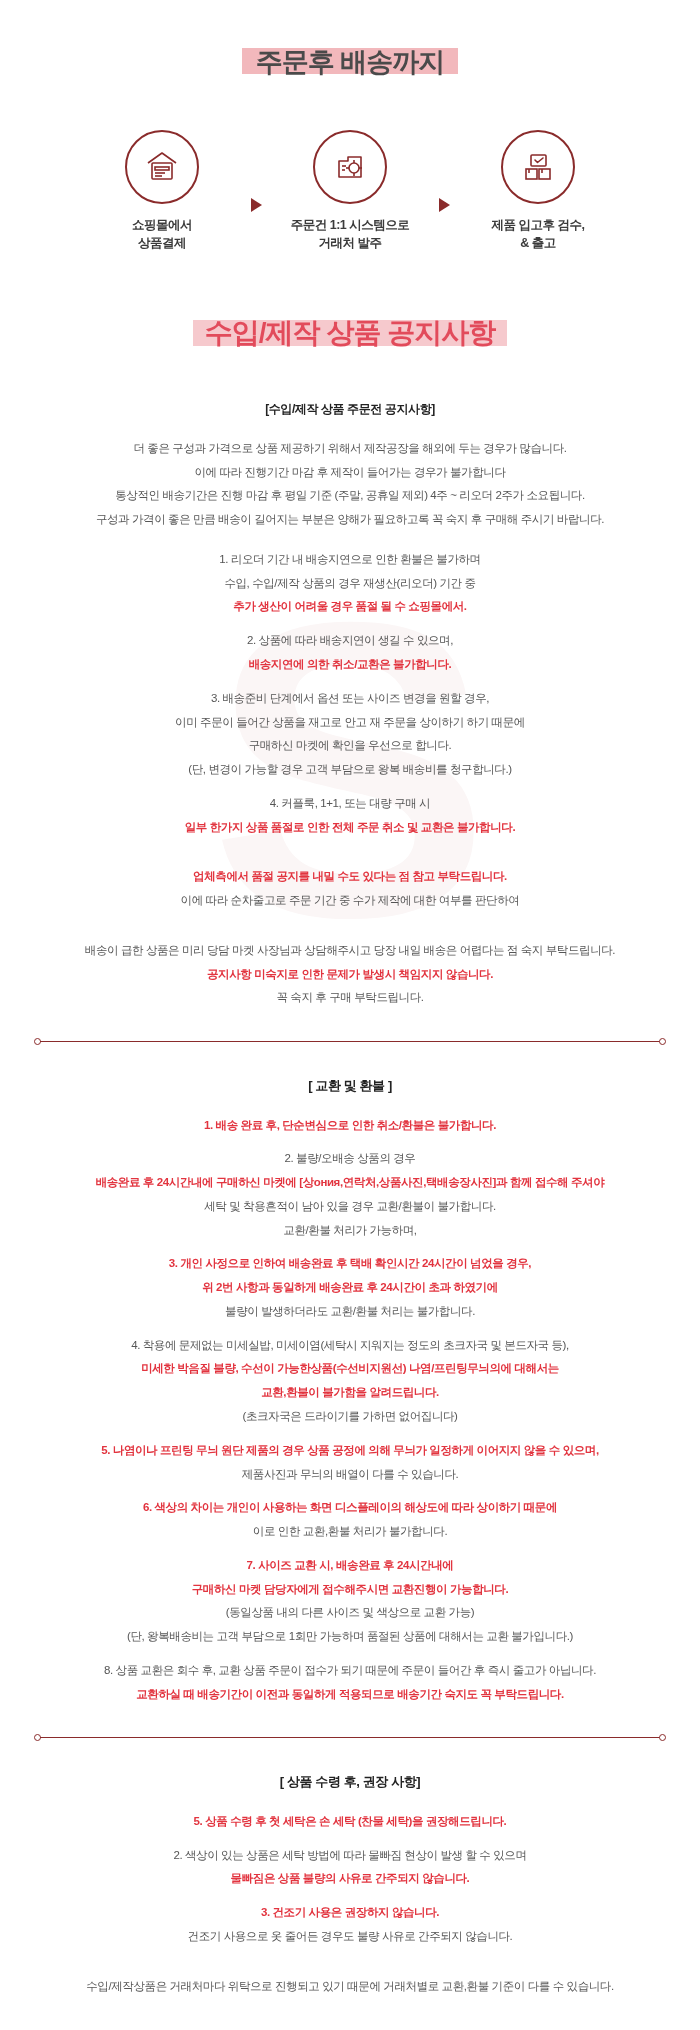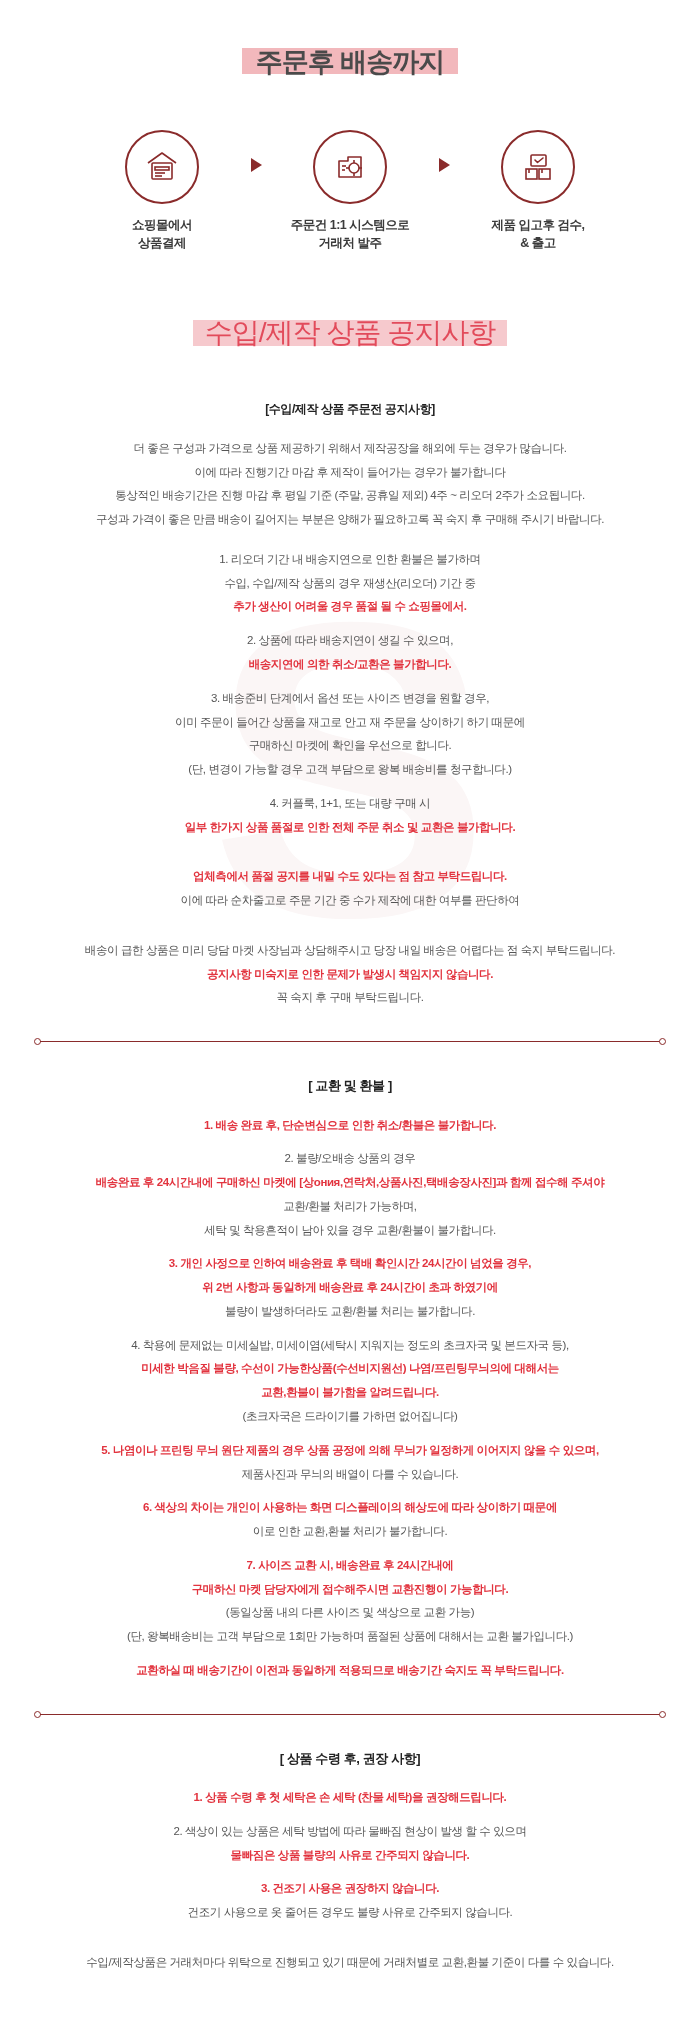--- a/index.html
+++ b/index.html
@@ -52,21 +52,21 @@
     top:6px;
     height:26px;
     background:#f2b8bc;
     z-index:-1;
   }
 
   
   .steps{
     display:flex;
     justify-content:center;
-    align-items:flex-start;
+    align-items:center;
     gap:6px;
     margin-top:46px;
   }
   .step{
     width:150px;
     text-align:center;
   }
   .circle{
     width:74px;height:74px;
     margin:0 auto;
@@ -102,21 +102,21 @@
 
   
   .section-title-wrap{
     text-align:center;
     margin-top:60px;
   }
   .section-title{
     display:inline-block;
     position:relative;
     font-size:28px;
-    font-weight:normal;
+    font-weight:bold;
     color:#e24b5b;
     letter-spacing:-1px;
     padding:2px 12px 5px;
   }
   .section-title .hl{
     position:absolute;
     left:0;right:0;
     top:8px;
     height:26px;
     background:#f6c9cd;
@@ -327,22 +327,22 @@
       <div class="head-bracket">[ 교환 및 환불 ]</div>
 
       <div>
         <p class="para red">1. 배송 완료 후, 단순변심으로 인한 취소/환불은 불가합니다.</p>
       </div>
       <div class="gap-sm"></div>
 
       <div>
         <p class="para">2. 불량/오배송 상품의 경우</p>
         <p class="para red">배송완료 후 24시간내에 구매하신 마켓에 [상ония,연락처,상품사진,택배송장사진]과 함께 접수해 주셔야</p>
+        <p class="para">세탁 및 착용흔적이 남아 있을 경우 교환/환불이 불가합니다.</p>
         <p class="para">교환/환불 처리가 가능하며,</p>
-        <p class="para">세탁 및 착용흔적이 남아 있을 경우 교환/환불이 불가합니다.</p>
       </div>
       <div class="gap-sm"></div>
 
       <div>
         <p class="para red">3. 개인 사정으로 인하여 배송완료 후 택배 확인시간 24시간이 넘었을 경우,</p>
         <p class="para red">위 2번 사항과 동일하게 배송완료 후 24시간이 초과 하였기에</p>
         <p class="para">불량이 발생하더라도 교환/환불 처리는 불가합니다.</p>
       </div>
       <div class="gap-sm"></div>
 
@@ -368,35 +368,36 @@
 
       <div>
         <p class="para red">7. 사이즈 교환 시, 배송완료 후 24시간내에</p>
         <p class="para red">구매하신 마켓 담당자에게 접수해주시면 교환진행이 가능합니다.</p>
         <p class="para">(동일상품 내의 다른 사이즈 및 색상으로 교환 가능)</p>
         <p class="para">(단, 왕복배송비는 고객 부담으로 1회만 가능하며 품절된 상품에 대해서는 교환 불가입니다.)</p>
       </div>
       <div class="gap-sm"></div>
 
       <div>
+        <p class="para">8. 상품 교환은 회수 후, 교환 상품 주문이 접수가 되기 때문에 주문이 들어간 후 즉시 줄고가 아닙니다.</p>
         <p class="para red">교환하실 때 배송기간이 이전과 동일하게 적용되므로 배송기간 숙지도 꼭 부탁드립니다.</p>
       </div>
     </div>
 
     <div class="divider">
       <span class="dot l"></span>
       <span class="line"></span>
       <span class="dot r"></span>
     </div>
 
     <div class="block">
       <div class="head-bracket">[ 상품 수령 후, 권장 사항]</div>
 
       <div>
-        <p class="para red">1. 상품 수령 후 첫 세탁은 손 세탁 (찬물 세탁)을 권장해드립니다.</p>
+        <p class="para red">5. 상품 수령 후 첫 세탁은 손 세탁 (찬물 세탁)을 권장해드립니다.</p>
       </div>
       <div class="gap-sm"></div>
 
       <div>
         <p class="para">2. 색상이 있는 상품은 세탁 방법에 따라 물빠짐 현상이 발생 할 수 있으며</p>
         <p class="para red">물빠짐은 상품 불량의 사유로 간주되지 않습니다.</p>
       </div>
       <div class="gap-sm"></div>
 
       <div>

